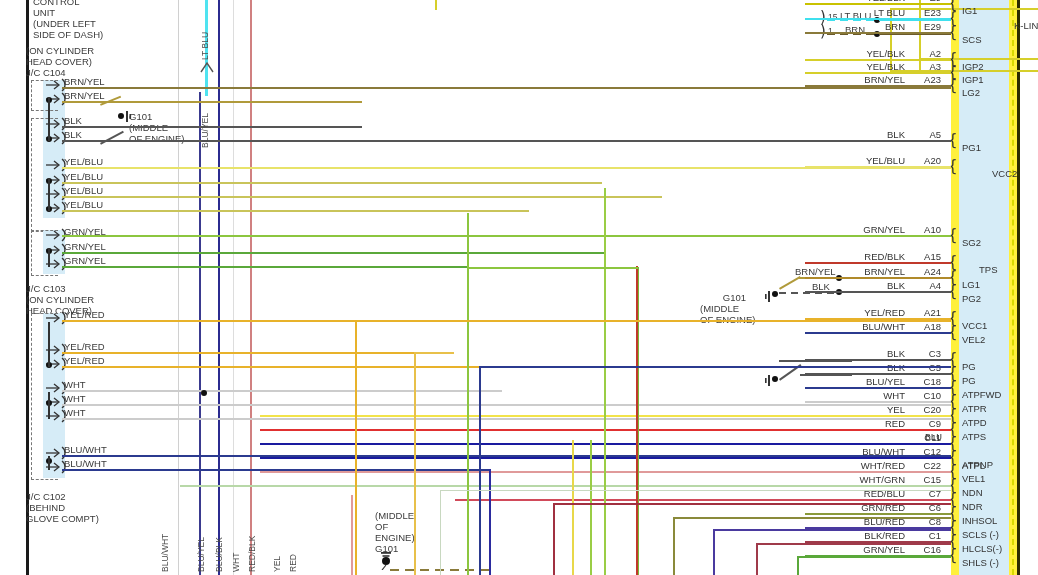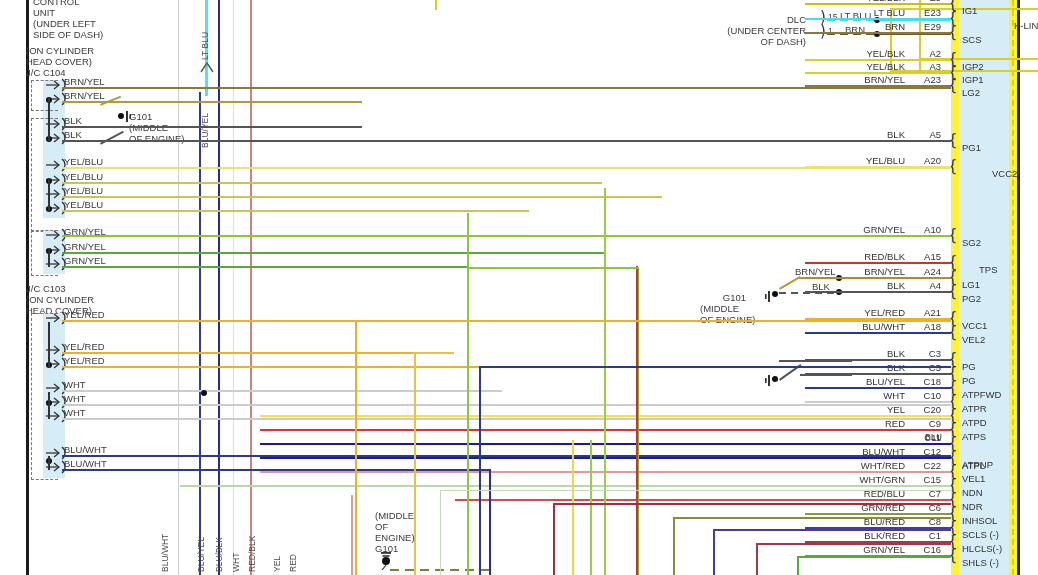--- a/index.html
+++ b/index.html
@@ -53,20 +53,25 @@
     <div>HEAD COVER)</div>
     <div>J/C C104</div>
   </div>
 
   <div class="txt" style="left:26px;top:283px;">
     <div>J/C C103</div>
     <div>(ON CYLINDER</div>
     <div>HEAD COVER)</div>
   </div>
 
+  <div class="txt" style="left:26px;top:491px;">
+    <div>J/C C102</div>
+    <div>(BEHIND</div>
+    <div>GLOVE COMPT)</div>
+  </div>
 
   <div class="jc-body" style="left:43px;top:80px;width:22px;height:138px;"></div>
   <div class="jc-dash" style="left:31px;top:80px;width:26px;height:29px;"></div>
   <div class="jc-dash" style="left:31px;top:118px;width:26px;height:112px;"></div>
 
   <div class="jc-body" style="left:43px;top:230px;width:22px;height:44px;"></div>
   <div class="jc-dash" style="left:31px;top:230px;width:26px;height:44px;"></div>
 
   <div class="jc-body" style="left:43px;top:313px;width:22px;height:165px;"></div>
   <div class="jc-dash" style="left:31px;top:313px;width:26px;height:165px;"></div>
@@ -88,25 +93,20 @@
   <div class="ecm-dashline" style="left:1012px;top:0;height:575px;"></div>
   <div class="ecm-edge" style="left:1017px;top:0;width:3px;height:575px;"></div>
 
   <div class="wire" style="left:435px;top:-30px;width:1.6px;height:40px;background:#d6cf2a;"></div>
   <div class="wire" style="left:919px;top:-30px;width:1.6px;height:100px;background:#d6cf2a;"></div>
   <div class="wire" style="left:890px;top:8px;width:1.6px;height:63px;background:#d6cf2a;"></div>
   <div class="wire" style="left:890px;top:8px;width:160px;height:1.6px;background:#d6cf2a;"></div>
   <div class="wire" style="left:890px;top:70px;width:160px;height:1.6px;background:#d6cf2a;"></div>
   <div class="wire" style="left:919px;top:58px;width:130px;height:1.6px;background:#d6cf2a;"></div>
 
-  <div class="txt r" style="left:700px;top:14px;width:106px;">
-    <div>DLC</div>
-    <div>(UNDER CENTER</div>
-    <div>OF DASH)</div>
-  </div>
 
   <div class="brace" style="left:820px;top:12px;">)</div>
   <div class="txt" style="left:828px;top:12px;font-size:8.5px;">15</div>
   <div class="wire" style="left:827px;top:19px;width:50px;height:2.4px;background:repeating-linear-gradient(90deg,#3fe0ee 0 8px,transparent 8px 13px);"></div>
   <div class="txt" style="left:840px;top:10px;">LT BLU</div>
   <div class="dot" style="left:874px;top:17px;"></div>
   <div class="wire" style="left:879px;top:19px;width:72px;height:2.4px;background:#3fe0ee;"></div>
 
   <div class="brace" style="left:820px;top:26px;">)</div>
   <div class="txt" style="left:828px;top:26px;font-size:8.5px;">1</div>

